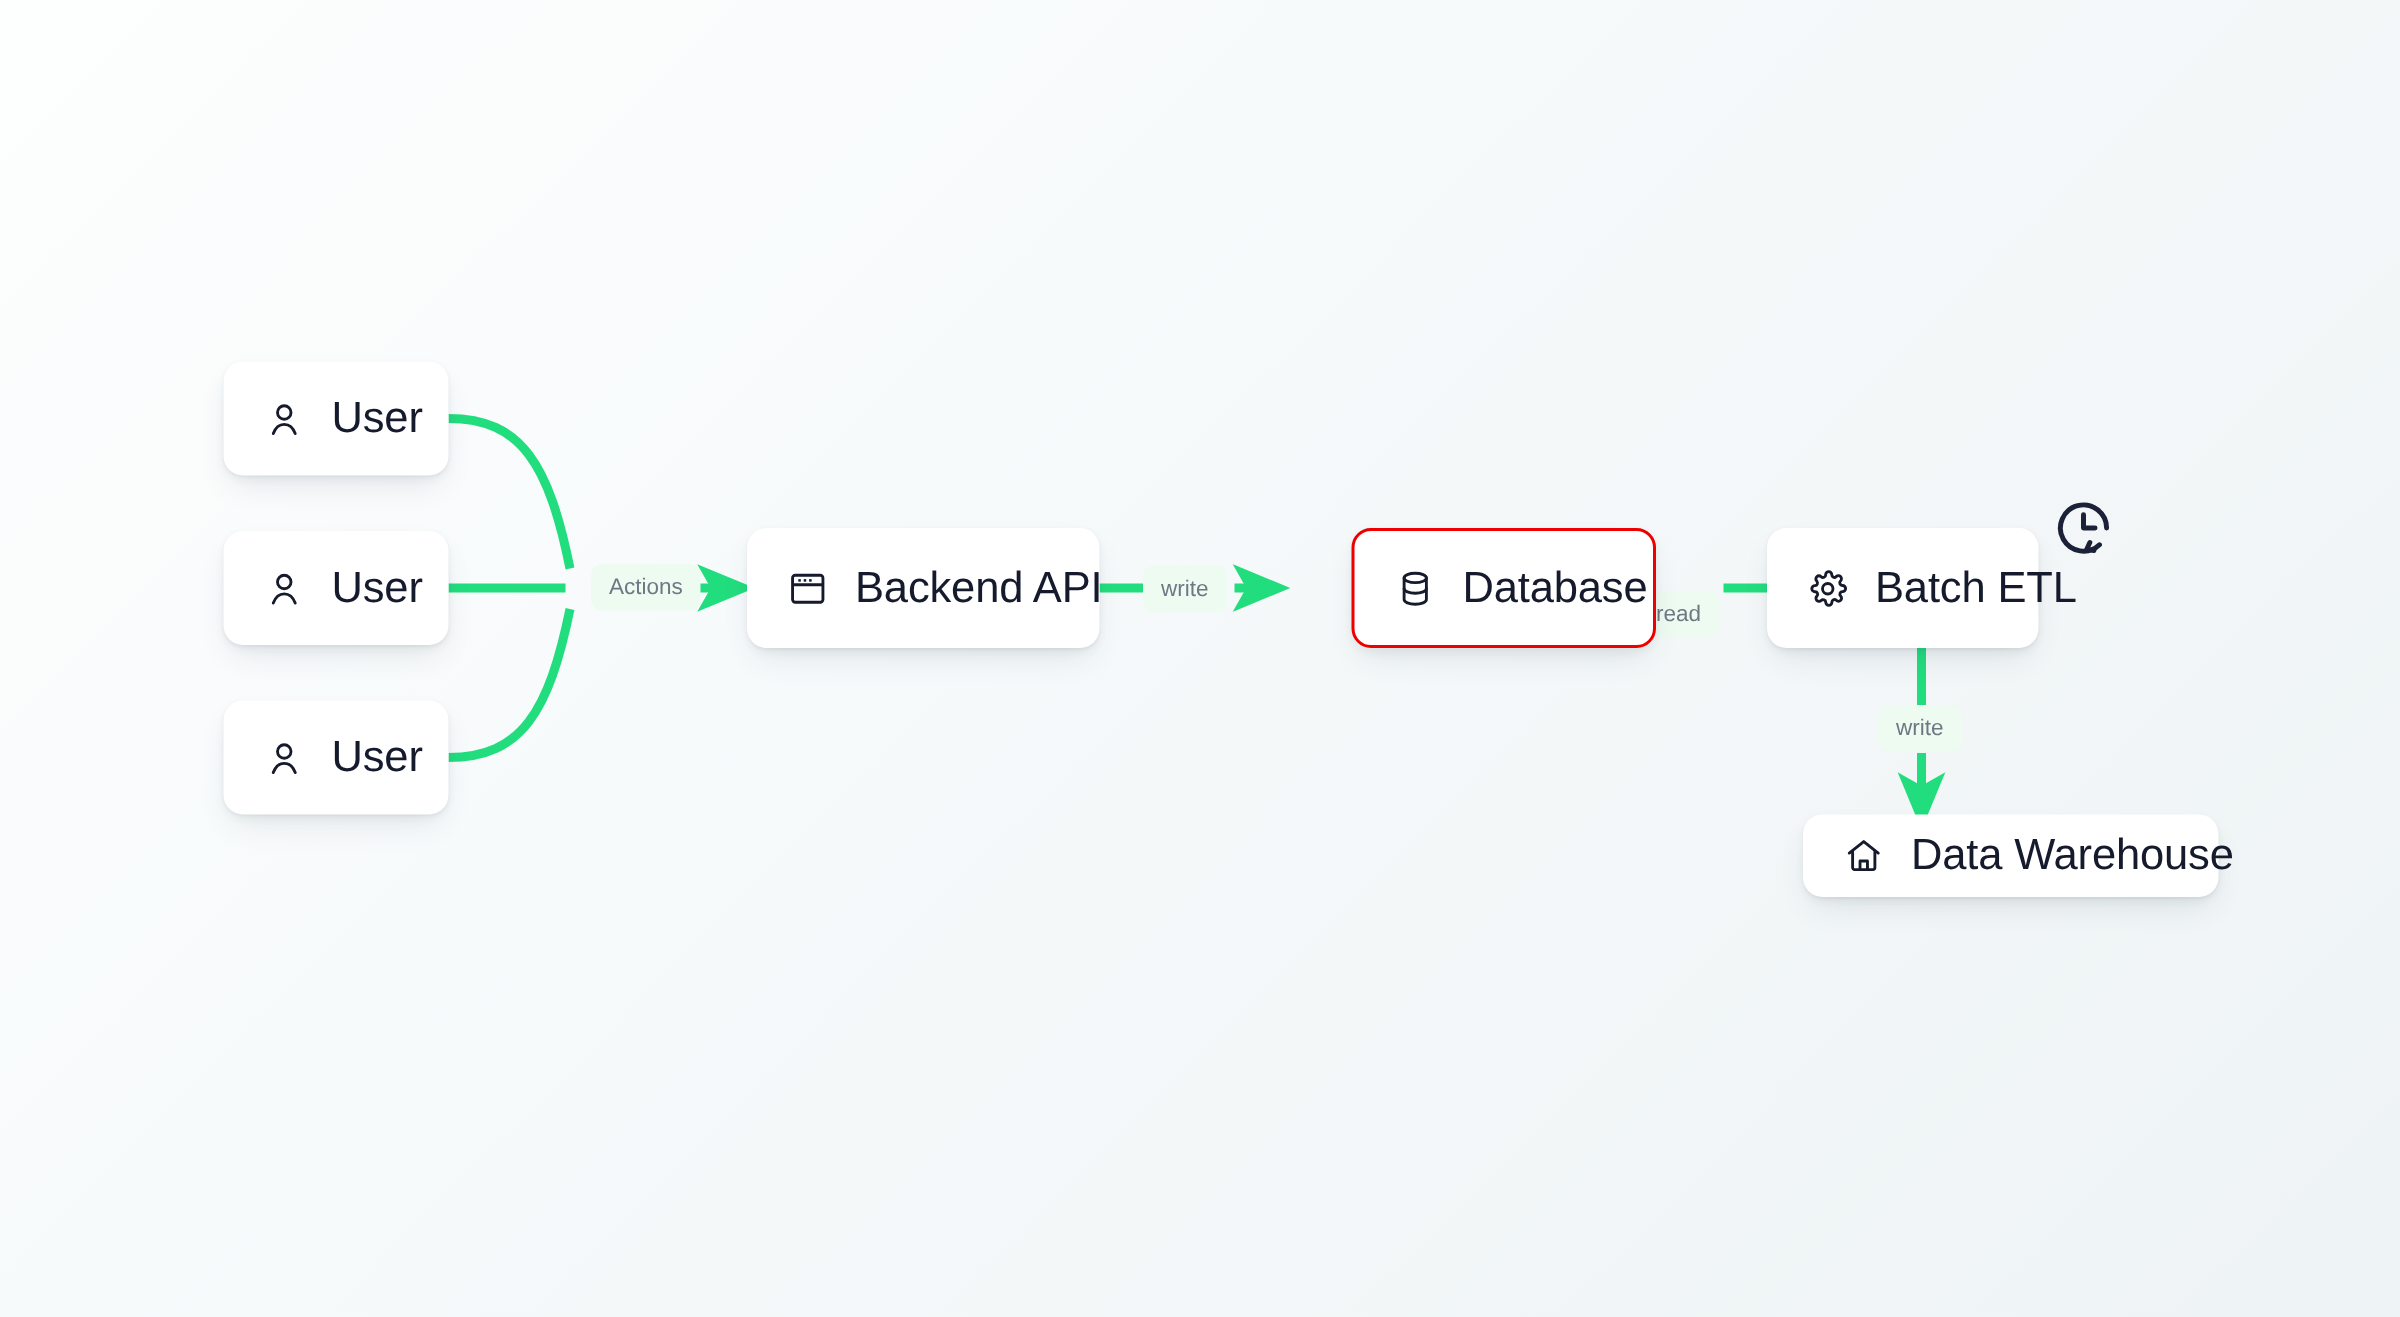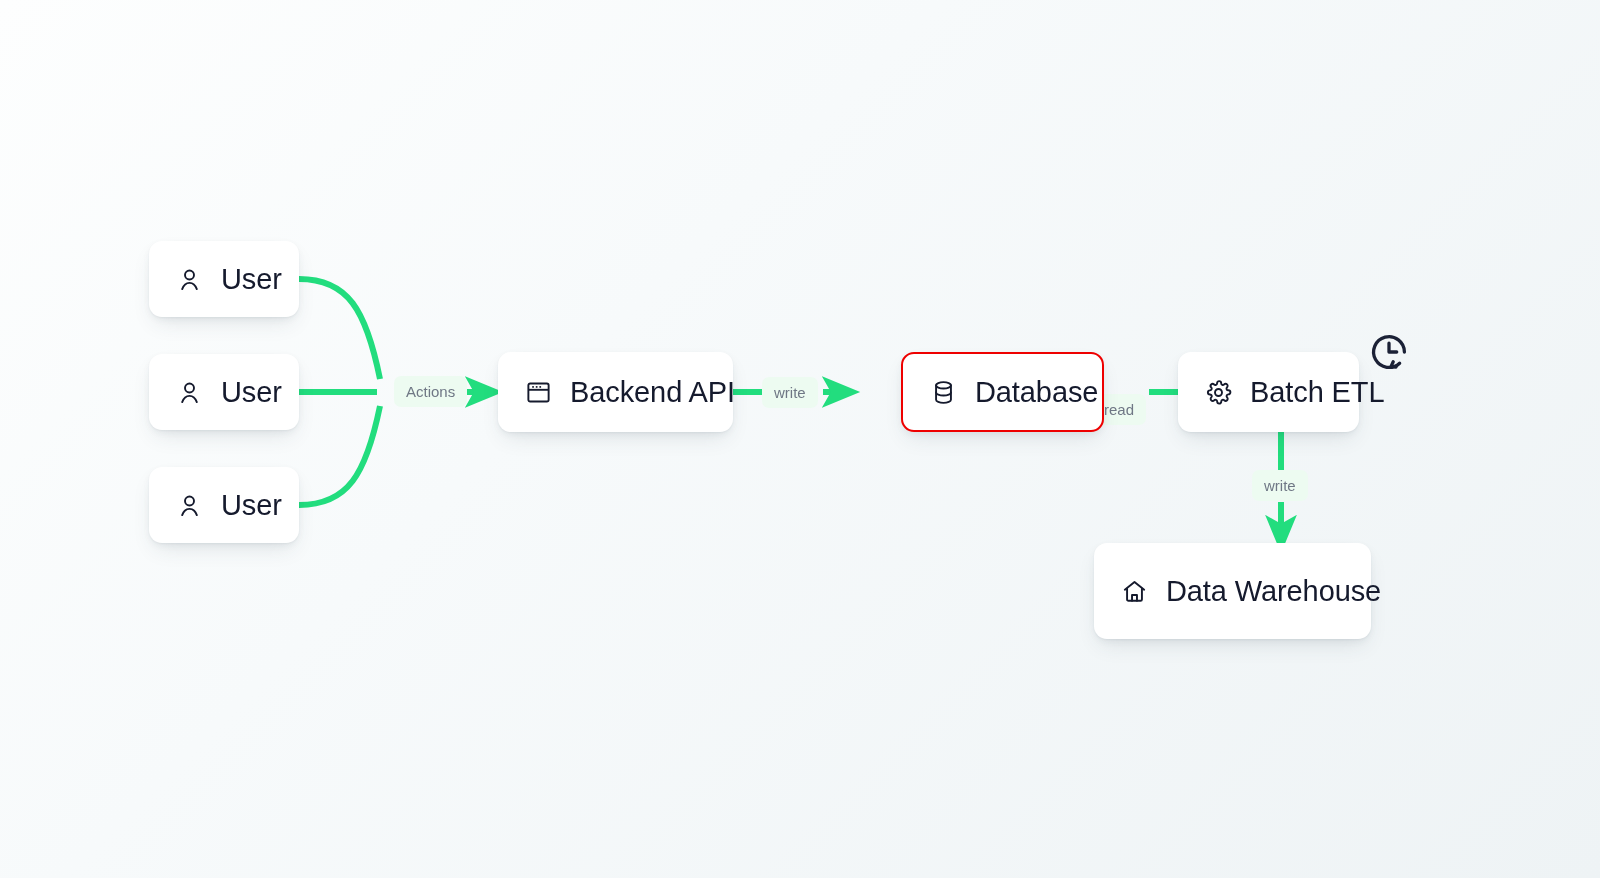--- a/index.html
+++ b/index.html
@@ -73,21 +73,21 @@
 
   .node-icon svg { display: block; }
 
   
   #node-user-1     { left: 149px; top: 241px;  width: 150px; height: 76px; }
   #node-user-2     { left: 149px; top: 354px;  width: 150px; height: 76px; }
   #node-user-3     { left: 149px; top: 467px;  width: 150px; height: 76px; }
   #node-backend    { left: 498px; top: 352px;  width: 235px; height: 80px; }
   #node-database   { left: 853px; top: 352px;  width: 203px; height: 80px; margin-left: 48px; }
   #node-batch-etl  { left: 1178px; top: 352px; width: 181px; height: 80px; }
-  #node-warehouse  { left: 1094px; top: 543px; width: 277px; height: 96px; }
+  #node-warehouse  { left: 1202px; top: 543px; width: 277px; height: 55px; }
 
   
   .badge-schedule {
     position: absolute;
     z-index: 4;
     width: 46px;
     height: 46px;
     display: flex;
     align-items: center;
     justify-content: center;

